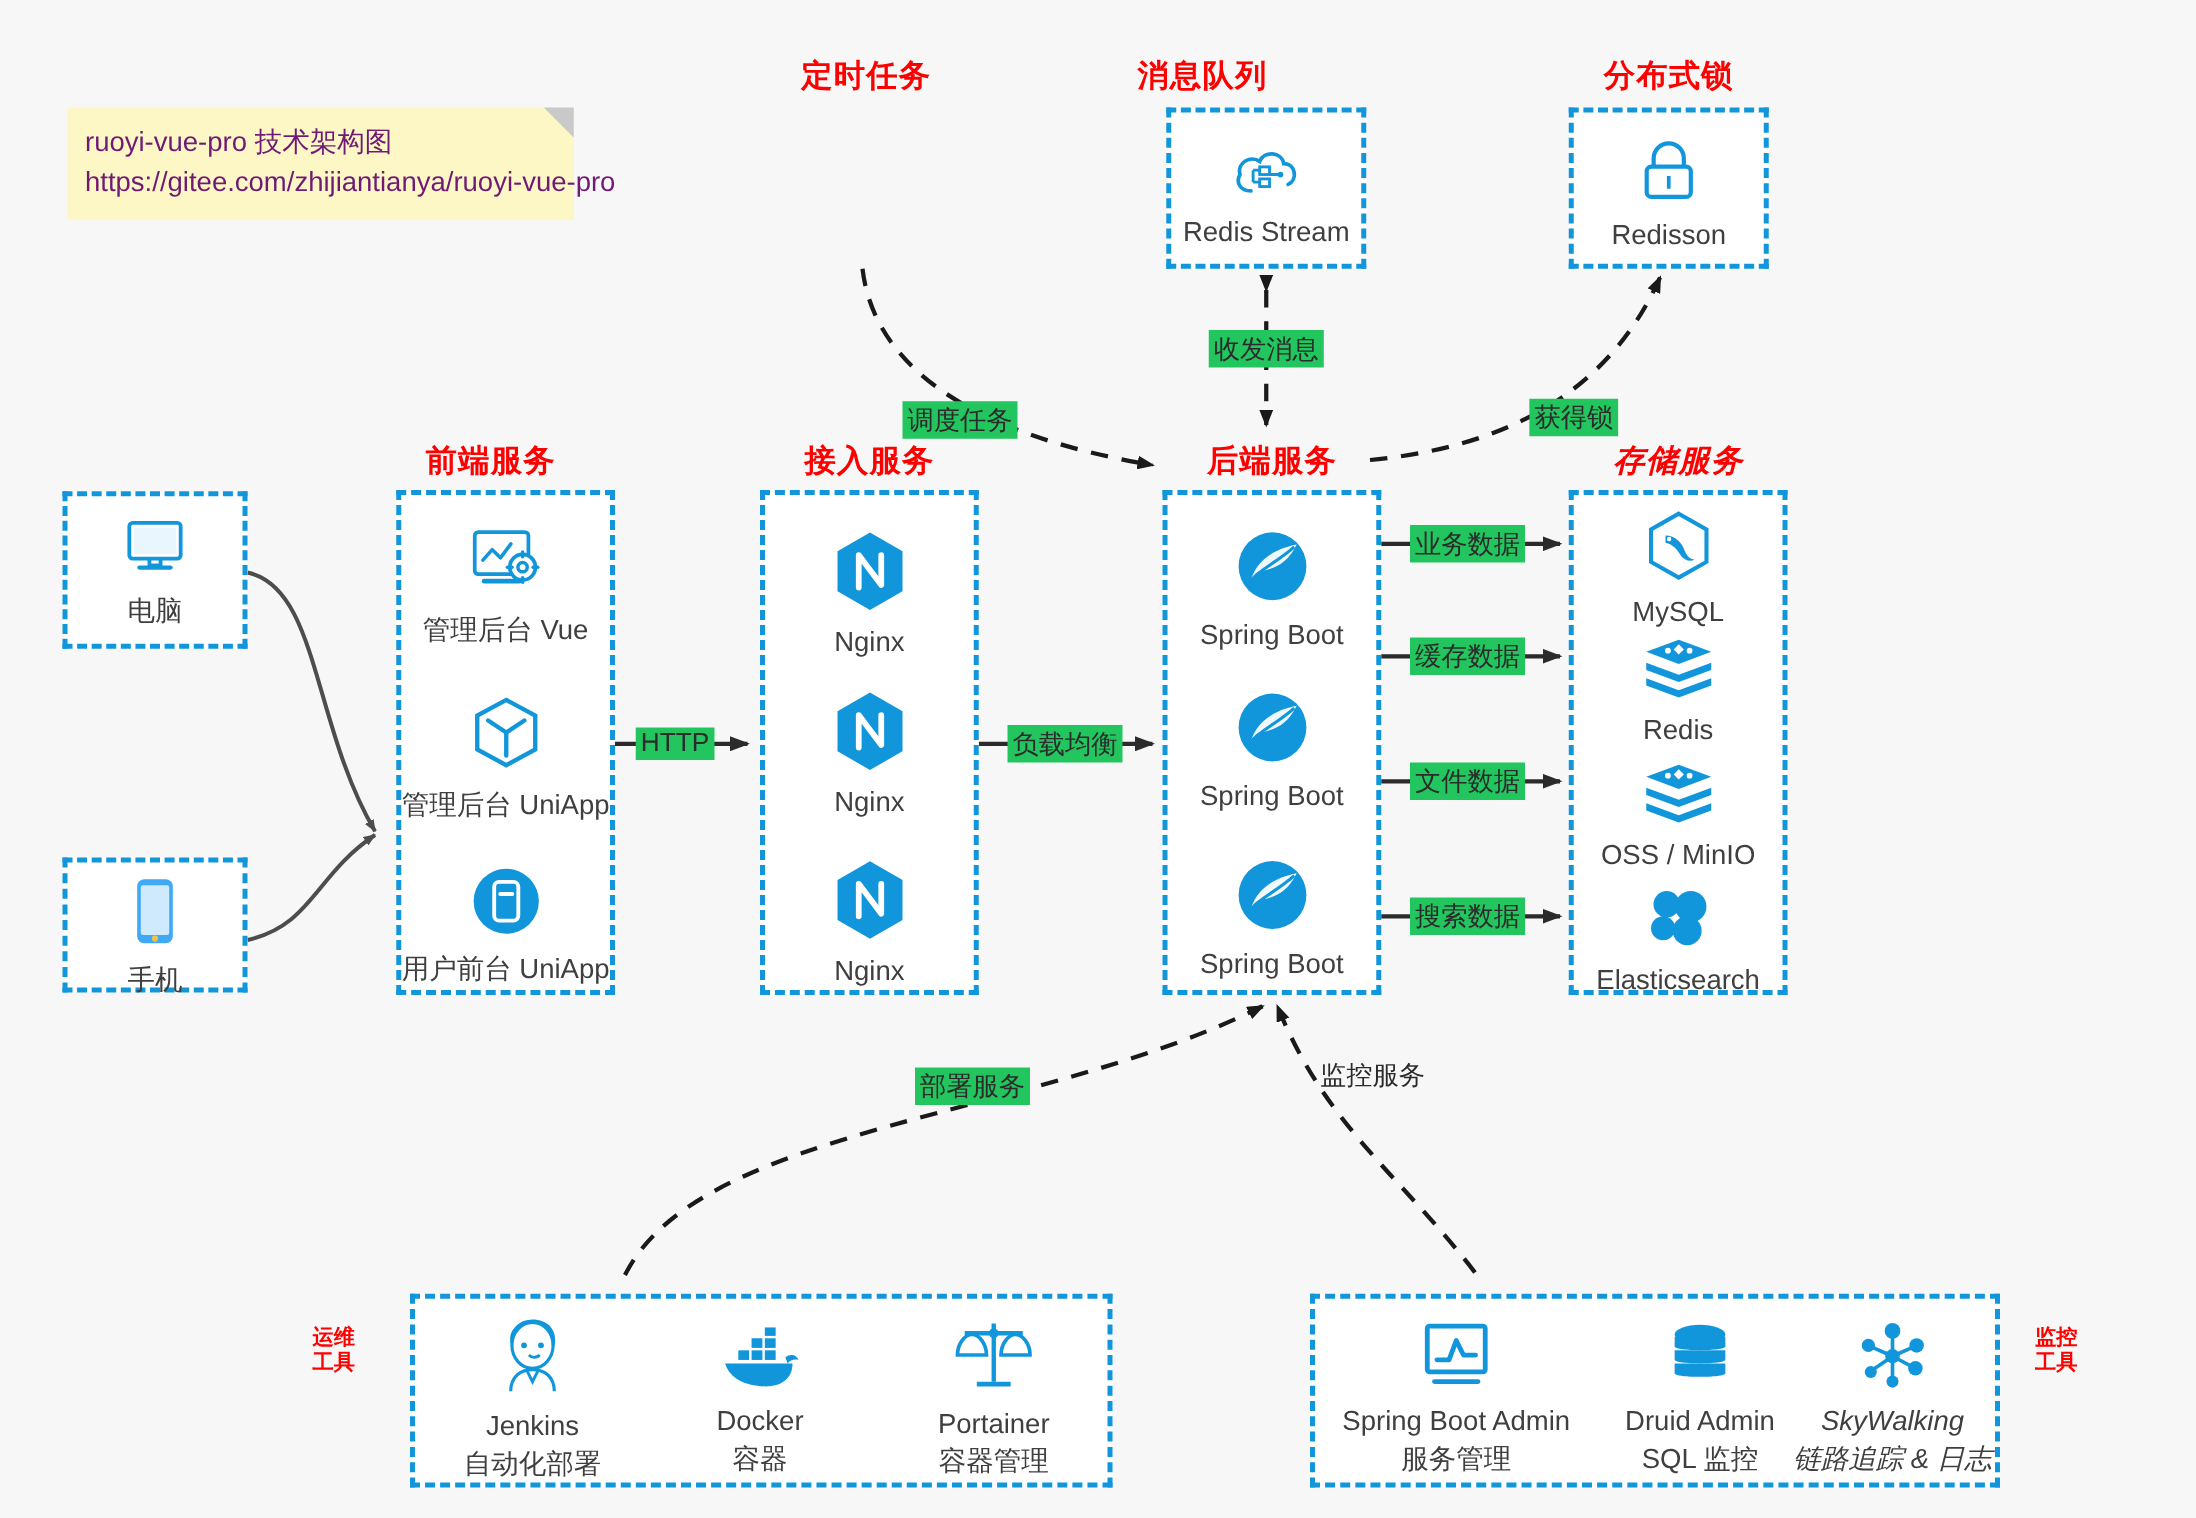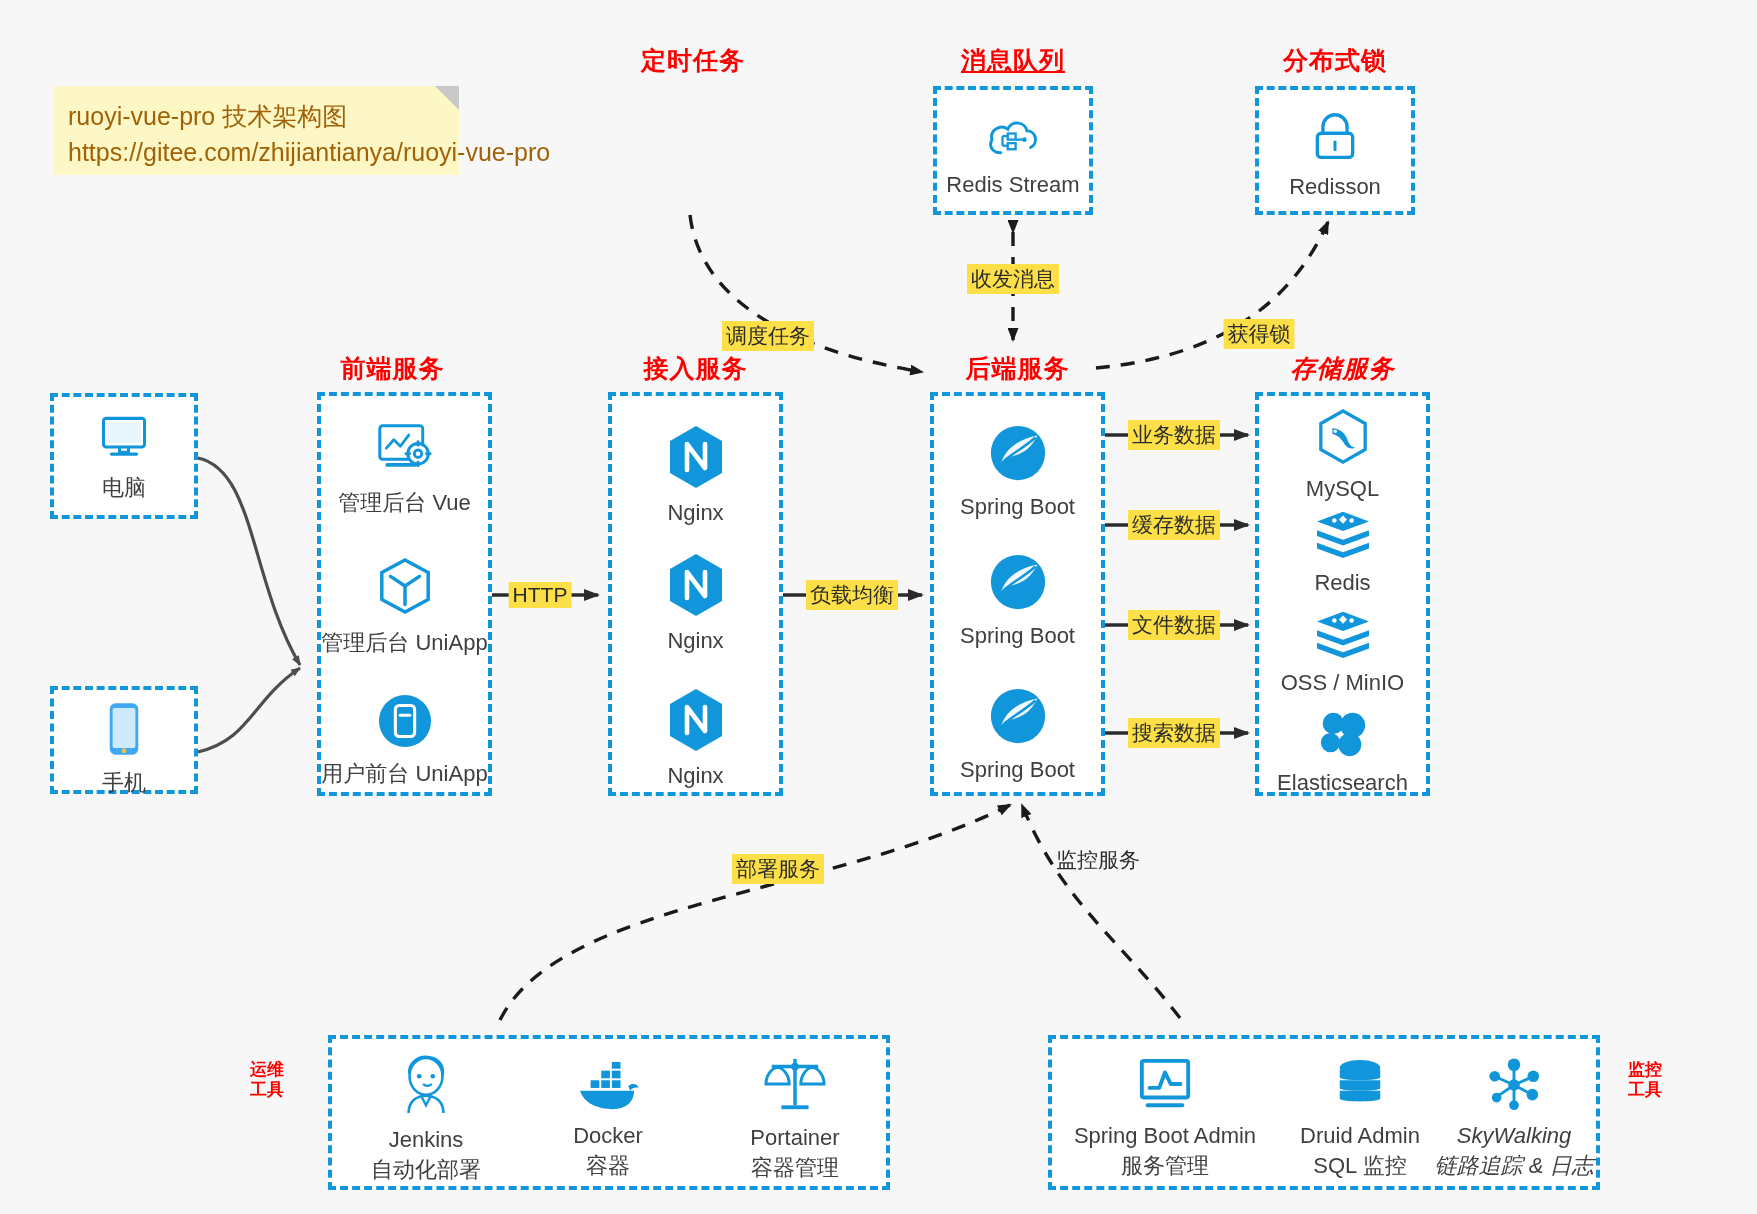--- a/index.html
+++ b/index.html
@@ -45,39 +45,39 @@
 
   
   .hnode{position:absolute;text-align:center;}
   .hnode .lbl{font-size:22px;color:#3f3f3f;display:block;white-space:nowrap;margin-top:6px;}
   .hnode .lbl2{font-size:22px;color:#3f3f3f;display:block;white-space:nowrap;margin-top:2px;}
 
   
   .note{
     position:absolute;
     background:#fcf7c4;
-    padding:12px 16px 4px 14px;
+    padding:12px 16px 14px 14px;
     box-sizing:border-box;
-    font-size:25px;
-    color:#a16207;
+    font-size:22px;
+    color:#701a75;
     line-height:1.45;
     white-space:nowrap;
   }
   .note .fold{
     position:absolute;right:0;top:0;width:0;height:0;
     border-top:24px solid #c9c9c9;
     border-left:24px solid transparent;
   }
 
   
   .elabel{
     position:absolute;
     font-size:21px;
     color:#2b2b2b;
-    background:#fde047;
+    background:#22c55e;
     padding:1px 4px;
     white-space:nowrap;
     transform:translate(-50%,-50%);
   }
   .elabel.nobg{background:transparent;}
 
   
   .side-title{
     position:absolute;
     color:#ff0000;font-weight:bold;font-size:17px;
@@ -129,21 +129,21 @@
   </svg>
 
   <div class="note" style="left:54px;top:86px;width:405px;">
     <div class="fold"></div>
     <div>ruoyi-vue-pro 技术架构图</div>
     <div>https://gitee.com/zhijiantianya/ruoyi-vue-pro</div>
   </div>
 
   <div class="group-title" style="left:613px;top:44px;width:160px;">定时任务</div>
 
-  <div class="group-title" style="left:933px;top:44px;width:160px;text-decoration:underline;">消息队列</div>
+  <div class="group-title" style="left:882px;top:44px;width:160px;">消息队列</div>
   <div class="group" style="left:933px;top:86px;width:160px;height:129px;">
     <div class="node" style="top:22px;">
       <span class="ico">
         <svg width="56" height="50" viewBox="0 0 64 56">
           <path d="M18 46 C8 46 4 38 8 31 C5 20 18 13 26 19 C30 9 46 10 48 21 C59 21 61 36 52 40" fill="none" stroke="#1296db" stroke-width="3.4" stroke-linecap="round"></path>
           <rect x="26" y="24" width="9" height="7" fill="none" stroke="#1296db" stroke-width="2.6"></rect>
           <rect x="26" y="35" width="9" height="7" fill="none" stroke="#1296db" stroke-width="2.6"></rect>
           <line x1="20" y1="27" x2="26" y2="27" stroke="#1296db" stroke-width="2.6"></line>
           <line x1="20" y1="38" x2="26" y2="38" stroke="#1296db" stroke-width="2.6"></line>
           <line x1="20" y1="27" x2="20" y2="38" stroke="#1296db" stroke-width="2.6"></line>

